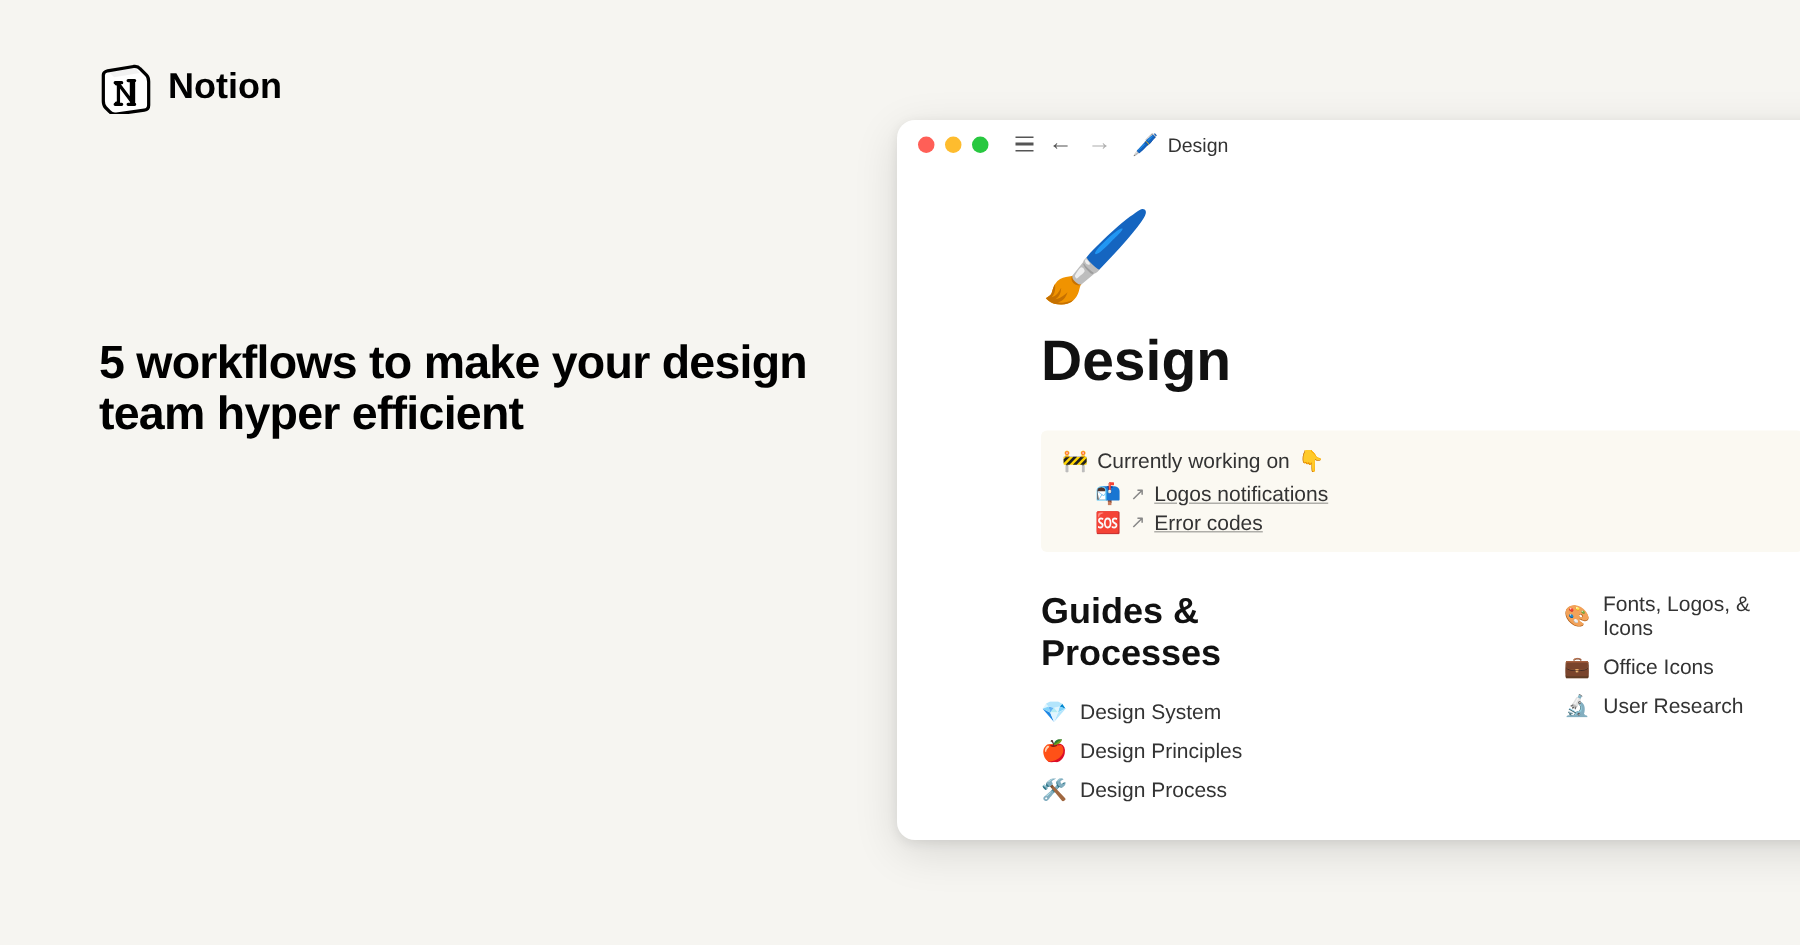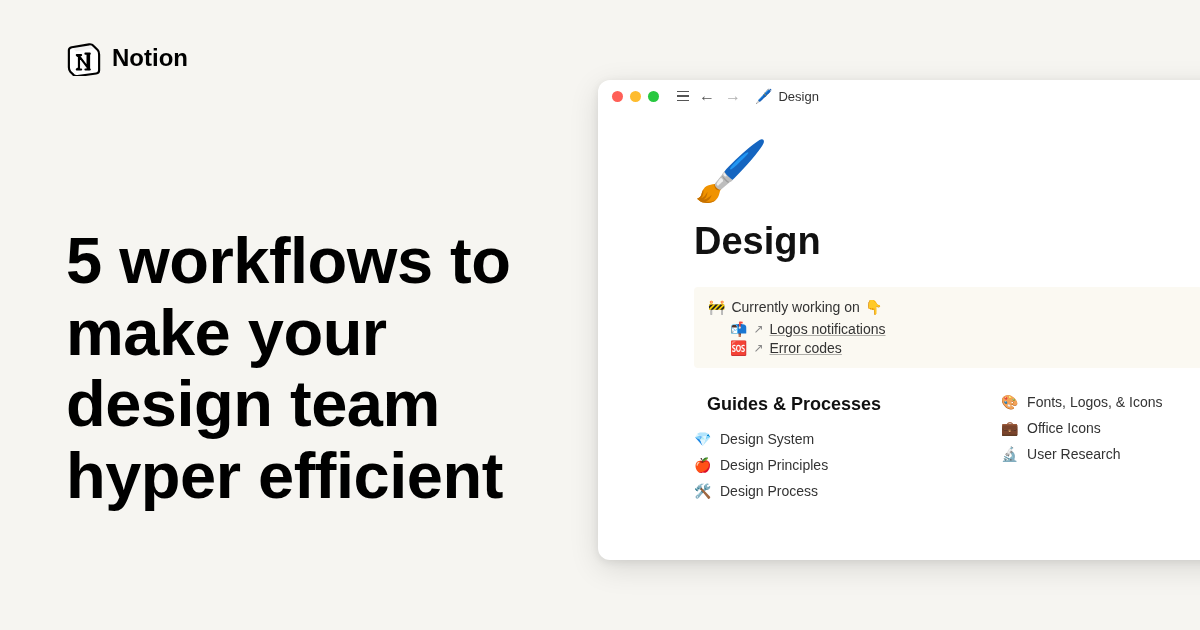--- a/index.html
+++ b/index.html
@@ -28,21 +28,21 @@
     .notion-logo-box svg { width: 100%; height: 100%; }
     .logo-text {
       font-size: 24px;
       font-weight: 600;
       color: #000;
     }
     .headline {
       position: absolute;
       top: 225px;
       left: 66px;
-      font-size: 65px;
+      font-size: 31px;
       font-weight: 700;
       line-height: 1.1;
       color: #000;
       letter-spacing: -0.5px;
       max-width: 480px;
     }
     .app-window {
       position: absolute;
       top: 80px;
       left: 598px;
@@ -142,25 +142,24 @@
       color: #333;
       text-decoration: underline;
       text-decoration-color: rgba(0,0,0,0.3);
     }
     .link-arrow { font-size: 12px; color: #888; }
     .columns {
       display: flex;
       gap: 120px;
     }
     .col-heading {
-      font-size: 18px;
+      font-size: 24px;
       font-weight: 600;
       color: #111;
       margin-bottom: 16px;
-      margin-left: 13px;
     }
     .item {
       display: flex;
       align-items: center;
       gap: 8px;
       font-size: 14px;
       color: #333;
       margin-bottom: 10px;
     }
     .item-icon { font-size: 14px; width: 18px; }

